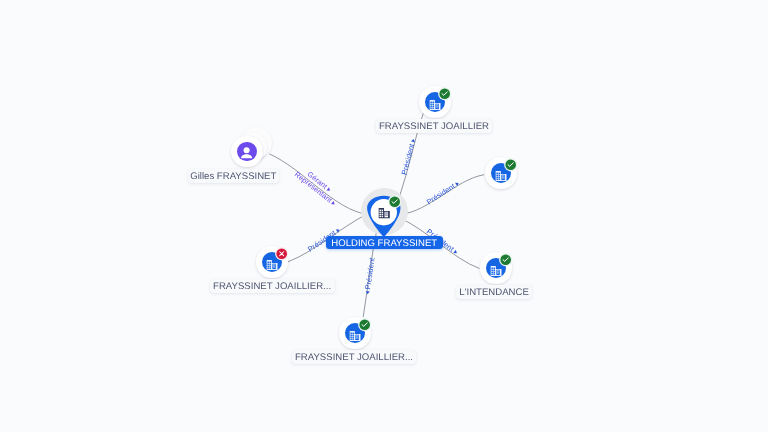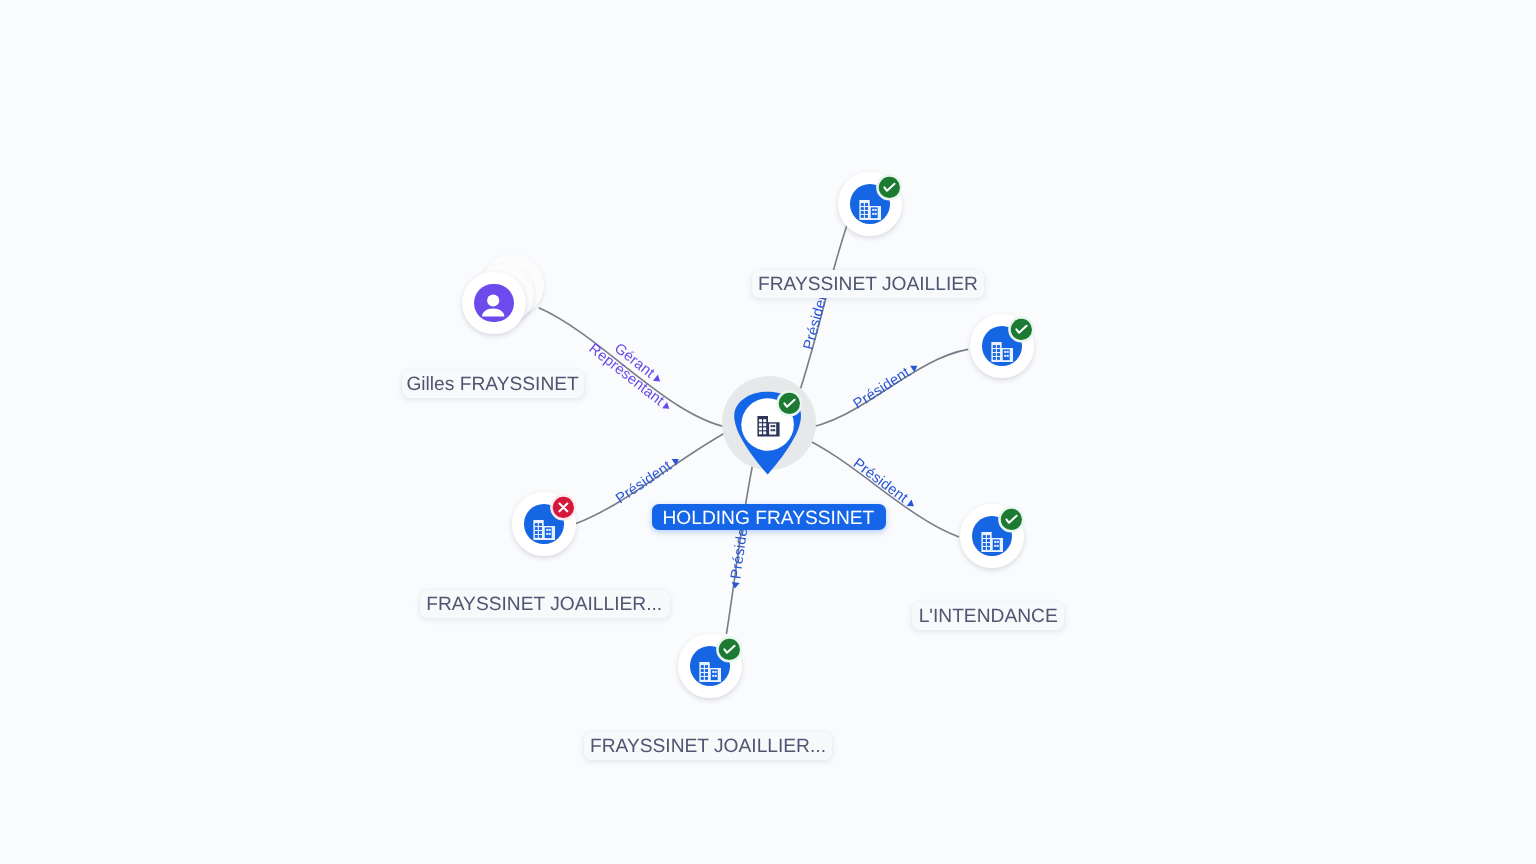--- a/index.html
+++ b/index.html
@@ -15,21 +15,21 @@
         border-radius:50%;background:#e7e8ea;}
   .disc{position:absolute;left:-15.6px;top:-15.6px;width:31.2px;height:31.2px;border-radius:50%;
         background:#fff;box-shadow:0 1px 2.6px rgba(45,55,85,.17);}
   .stackdisc{position:absolute;width:30.6px;height:30.6px;border-radius:50%;background:#fcfcfd;
         box-shadow:0 1px 2.2px rgba(45,55,85,.13);}
   .inner{position:absolute;border-radius:50%;}
   
 .pinwrap{position:absolute;left:-16.9px;top:-16.5px;width:33.8px;height:43px;}
   .nlabel{position:absolute;white-space:nowrap;border-radius:3.5px;text-align:center;
           font-size:9.6px;line-height:15px;height:13.8px;color:#4f5671;
-          background:#f8f9fb;box-shadow:0 1px 3px rgba(50,60,95,.10),0 0 1px rgba(50,60,95,.07);margin-top:16px;}
+          background:#f8f9fb;box-shadow:0 1px 3px rgba(50,60,95,.10),0 0 1px rgba(50,60,95,.07);}
   .nlabel.sel{background:#1565e8;color:#fff;box-shadow:0 1px 3px rgba(21,101,232,.3);}
   .elabel{position:absolute;white-space:nowrap;font-size:7.35px;line-height:8px;
           transform-origin:50% 50%;display:flex;align-items:center;gap:1.8px;}
   .elabel.rev{flex-direction:row-reverse;}
   .etext{display:block;letter-spacing:.1px;}
   .earrow{width:0;height:0;border-top:2.2px solid transparent;border-bottom:2.2px solid transparent;
           border-left:3.3px solid currentColor;}
   .elabel.rev .earrow{border-left:0;border-right:3.3px solid currentColor;}
 </style>
 </head>
@@ -261,15 +261,15 @@
       <div class="node" style="left: 247px; top: 151.8px;">
         <div class="stackdisc" style="left: -5.7px; top: -24.9px;"></div>
         <div class="stackdisc" style="left: -10.5px; top: -20.1px;"></div>
         <div class="disc"></div>
         <div class="inner" style="left: -9.65px; top: -9.65px; width: 19.3px; height: 19.3px; background: rgb(109, 74, 236);"></div>
         <div style="position: absolute; left: -5.6px; top: -6.2px; width: 11.2px; height: 11.6px;"><svg viewBox="0 0 11.2 11.6" width="11.2" height="11.6">
             <circle cx="5.6" cy="3.25" r="3.05" fill="#fff"></circle>
             <path fill="#fff" d="M0 11.3c0-2.45 2.5-4.05 5.6-4.05s5.6 1.6 5.6 4.05z"></path>
           </svg></div>
       </div>
-      <div class="nlabel" style="left: 201px; top: 169.2px; width: 90.6px;">Gilles FRAYSSINET</div>
+      <div class="nlabel" style="left: 188px; top: 169.2px; width: 90.6px;">Gilles FRAYSSINET</div>
     </div>
 </div>
 
 </body></html>

